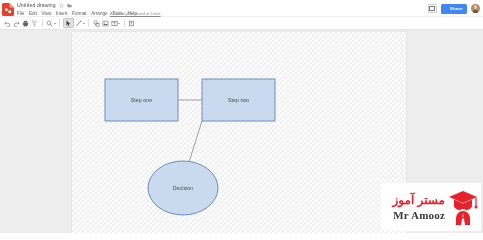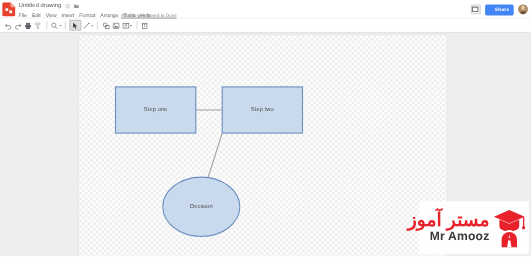--- a/index.html
+++ b/index.html
@@ -267,36 +267,37 @@
     box-sizing: border-box;
   }
   .wm-text {
     display: flex;
     flex-direction: column;
     align-items: flex-end;
     justify-content: center;
     gap: 2px;
   }
   .wm-fa {
-    font-size: 17px;
+    font-size: 12px;
     color: #e8212b;
     font-weight: bold;
     direction: rtl;
     line-height: 14px;
     letter-spacing: .4px;
     white-space: nowrap;
     text-align: center;
   }
   .wm-en {
     font-size: 11px;
     color: #3a3a3a;
     font-weight: bold;
     line-height: 13px;
     letter-spacing: .2px;
     white-space: nowrap;
+    font-family: Liberation Serif, serif;
   }
   .wm-logo {
     width: 30px;
     height: 36px;
     flex: none;
   }
 </style>
 </head>
 <body>
 

